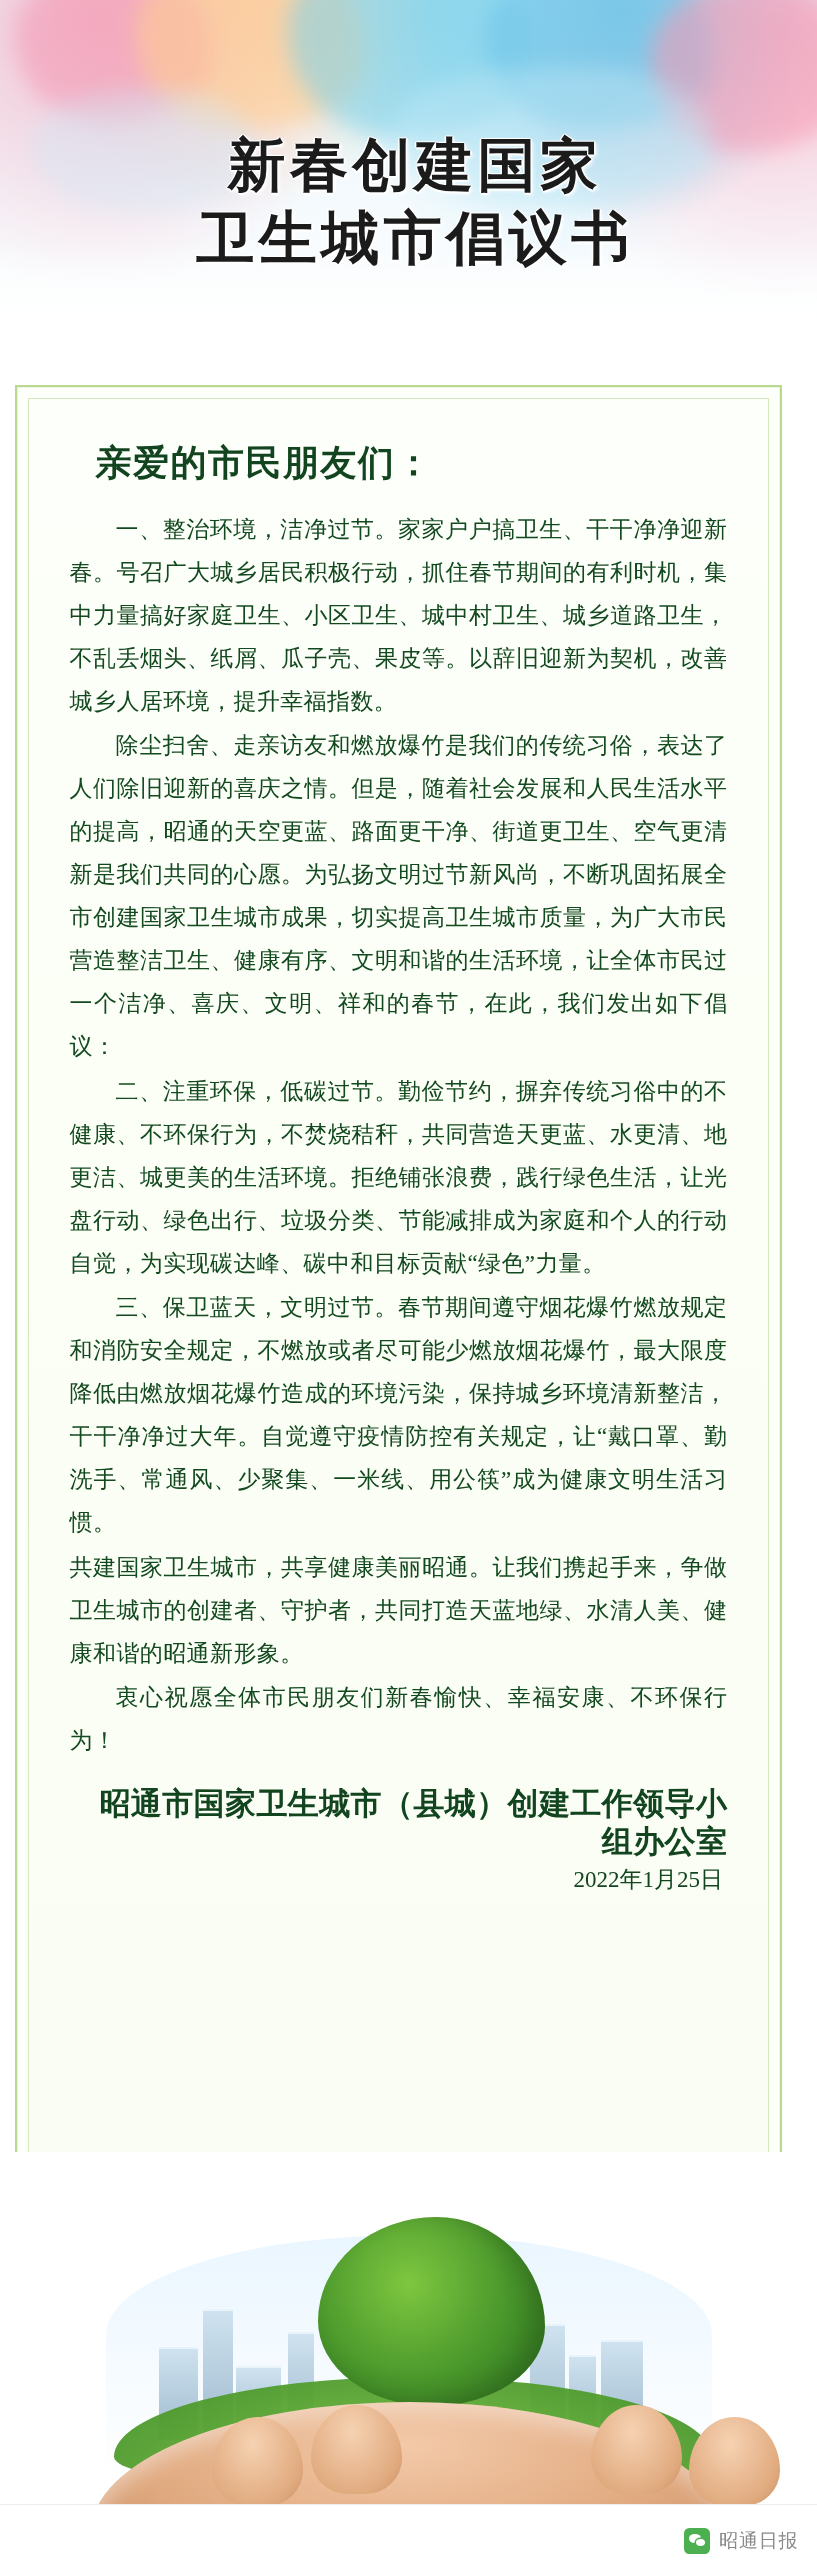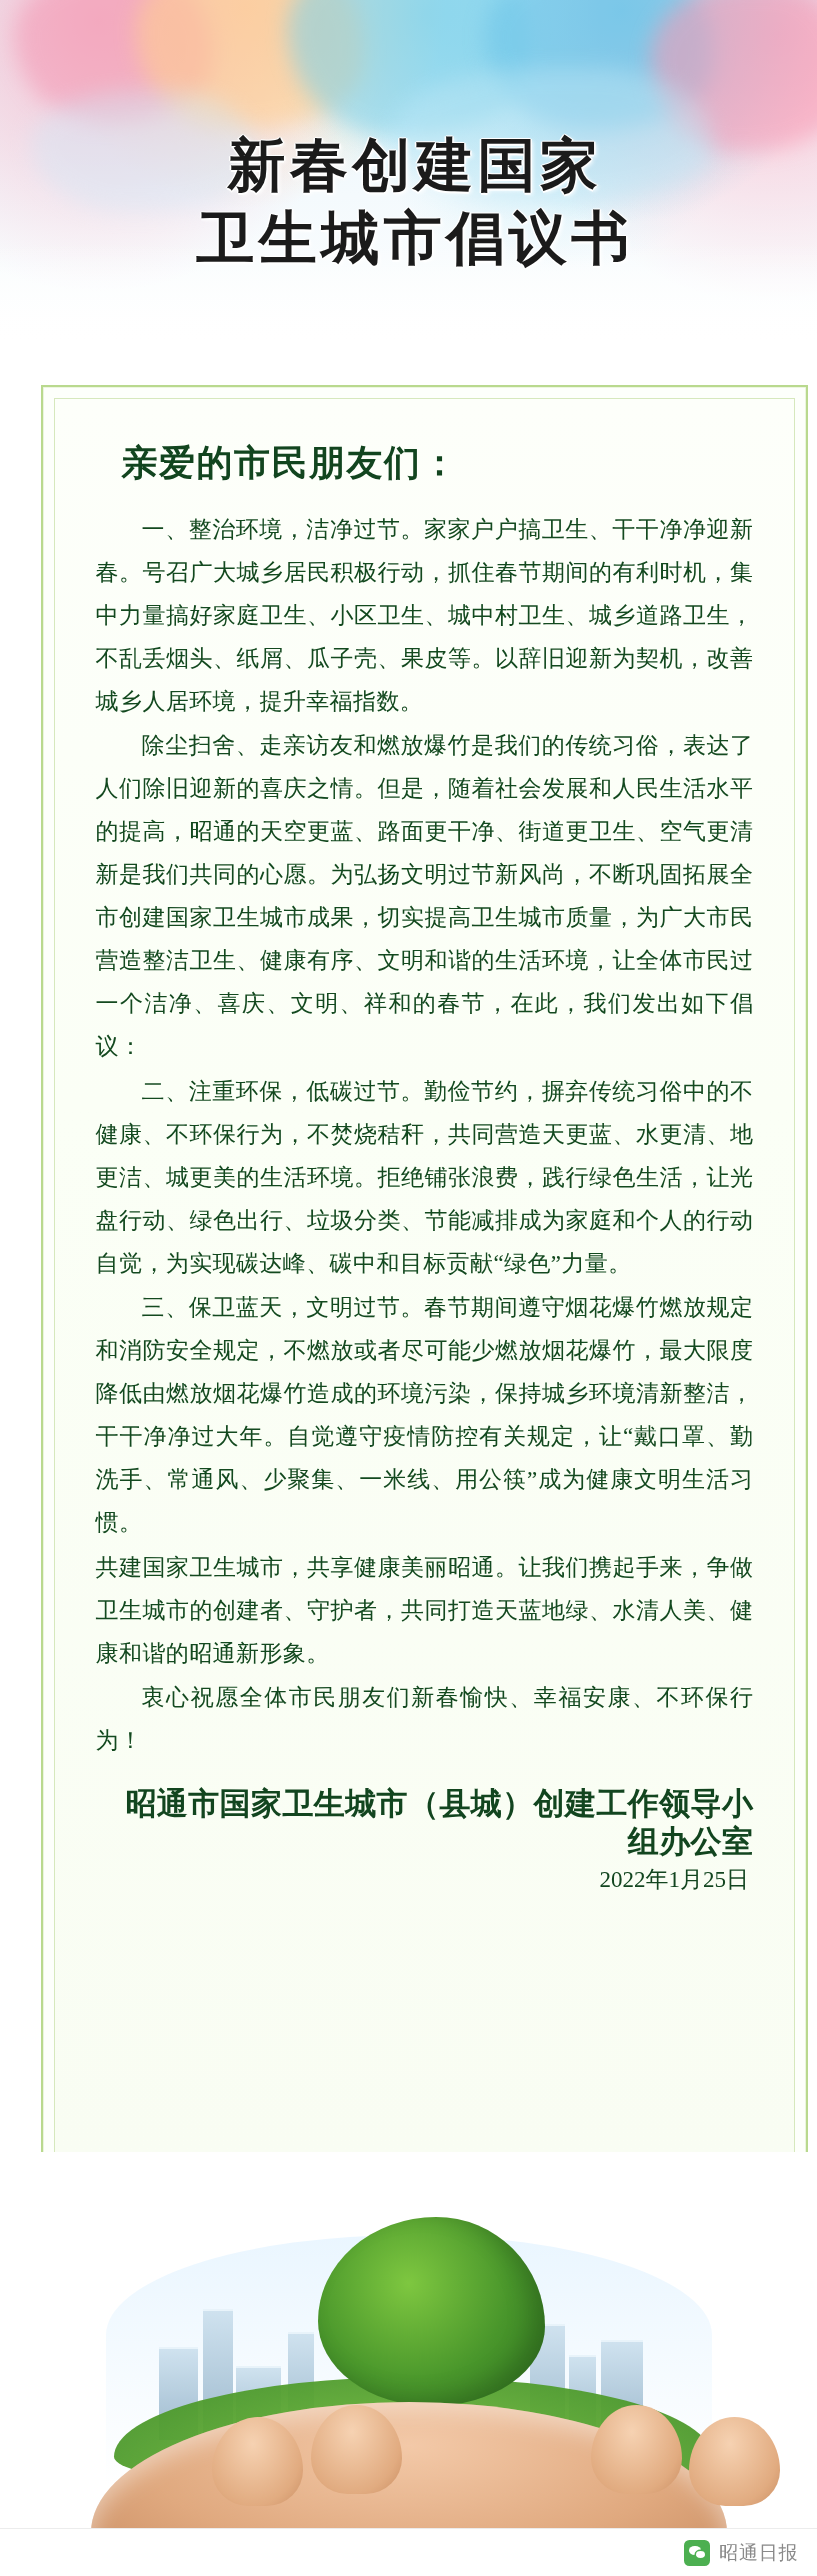--- a/index.html
+++ b/index.html
@@ -77,21 +77,21 @@
     color: #1b1b1b;
     text-shadow:
        1.5px 0 0 #ffffff, -1.5px 0 0 #ffffff,
        0 1.5px 0 #ffffff, 0 -1.5px 0 #ffffff,
        2.3px 2.3px 4.5px rgba(255,255,255,0.9);
   }
 
   
   .card {
     position: absolute;
-    left: 41px;
+    left: 15px;
     top: 385px;
     width: 763px;
     height: 1787px;
     background: #fdfffb;
     border: 2.3px solid #b9d98e;
     box-shadow: 0 0 0 0.8px #e7f3d8 inset;
   }
   .card-inner {
     position: absolute;
     left: 10.6px; right: 10.6px; top: 10.6px; bottom: 10.6px;
@@ -214,21 +214,21 @@
   .finger.f1 { left: 121px; }
   .finger.f2 { left: 220px; bottom: 82px;}
   .finger.f3 { left: 500px; bottom: 82px;}
   .finger.f4 { left: 598px; }
 
   
   .footer {
     position: absolute;
     left: 0; bottom: 0;
     width: 818px;
-    height: 48px;
+    height: 72px;
     background: #ffffff;
     border-top: 0.8px solid #ececec;
     display: flex;
     align-items: center;
     justify-content: flex-end;
     padding-right: 19.7px;
     box-sizing: border-box;
     gap: 9px;
   }
   .wechat-icon {

